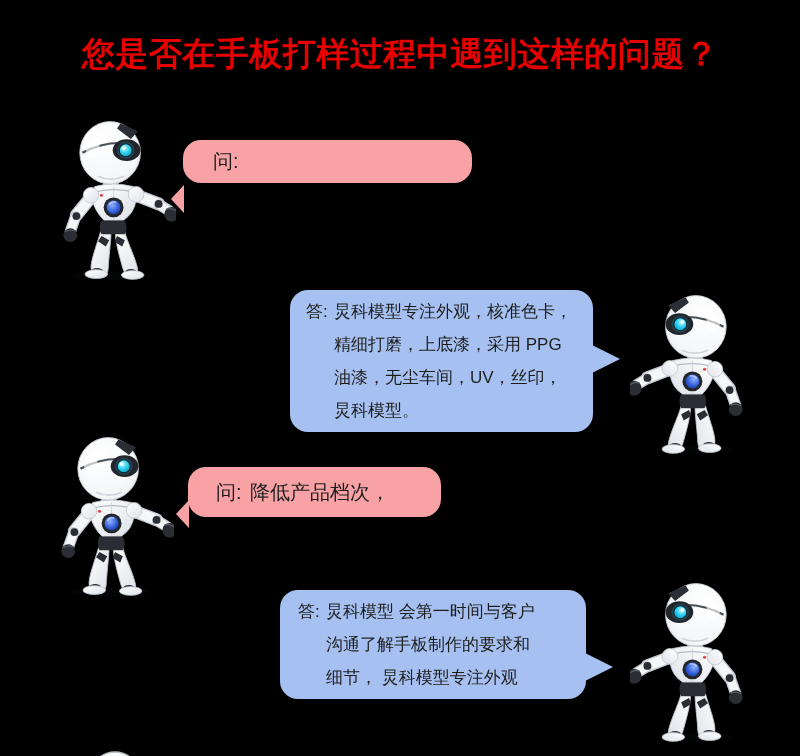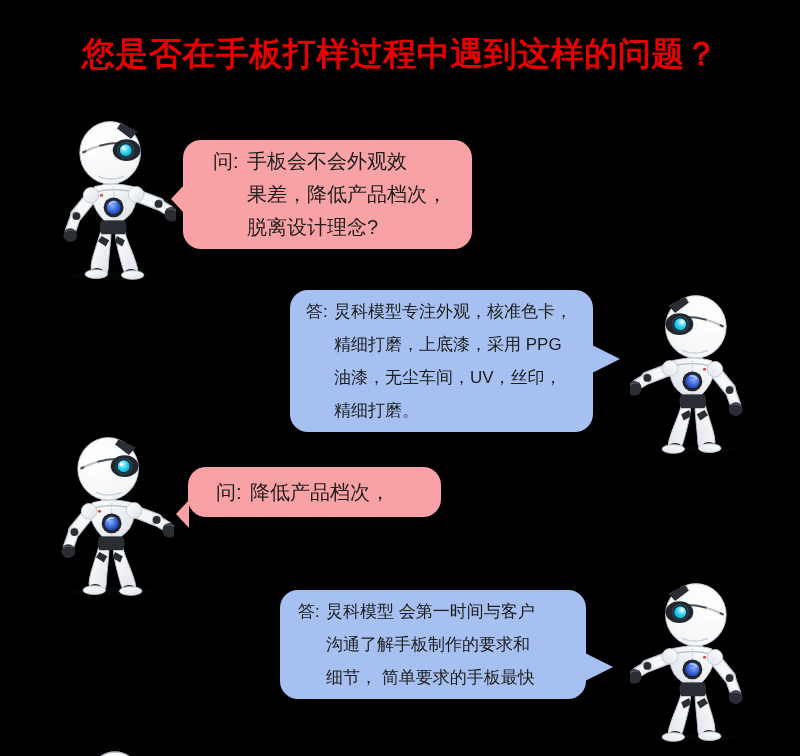--- a/index.html
+++ b/index.html
@@ -146,41 +146,36 @@
 
   <div class="robot" id="r1">
     <svg viewBox="0 0 150 192">
         <use href="#robot-shape"></use>
       </svg>
   </div>
 
   <div class="bubble q" id="b1">
     <span class="tail"></span>
     <span class="label">问:</span>
-    <div class="lines">
-      <div>手板会不会外观效</div>
-      <div>果差，降低产品档次，</div>
-      <div>脱离设计理念?</div>
-    </div>
   </div>
 
   <div class="robot flip" id="r2">
     <svg viewBox="0 0 150 192">
         <use href="#robot-shape"></use>
       </svg>
   </div>
 
   <div class="bubble a" id="b2">
     <span class="tail"></span>
     <span class="label">答:</span>
     <div class="lines">
       <div>炅科模型专注外观，核准色卡，</div>
       <div>精细打磨，上底漆，采用 PPG</div>
       <div>油漆，无尘车间，UV，丝印，</div>
-      <div>精细打磨。</div>
+      <div>炅科模型。</div>
     </div>
   </div>
 
   <div class="robot" id="r3">
     <svg viewBox="0 0 150 192">
         <use href="#robot-shape"></use>
       </svg>
   </div>
 
   <div class="bubble q" id="b3">
@@ -196,21 +191,21 @@
         <use href="#robot-shape"></use>
       </svg>
   </div>
 
   <div class="bubble a" id="b4">
     <span class="tail"></span>
     <span class="label">答:</span>
     <div class="lines">
       <div>炅科模型 会第一时间与客户</div>
       <div>沟通了解手板制作的要求和</div>
-      <div>细节， 简单要求的手板最快</div>
+      <div>细节， 炅科模型专注外观</div>
     </div>
   </div>
 
   <div id="r5">
     <svg width="58" height="40" viewBox="0 0 58 40">
       <ellipse cx="29" cy="34" rx="27" ry="30" fill="url(#gHead)" stroke="#b9bec6" stroke-width="1.5"></ellipse>
     </svg>
   </div>
 
 </div>

